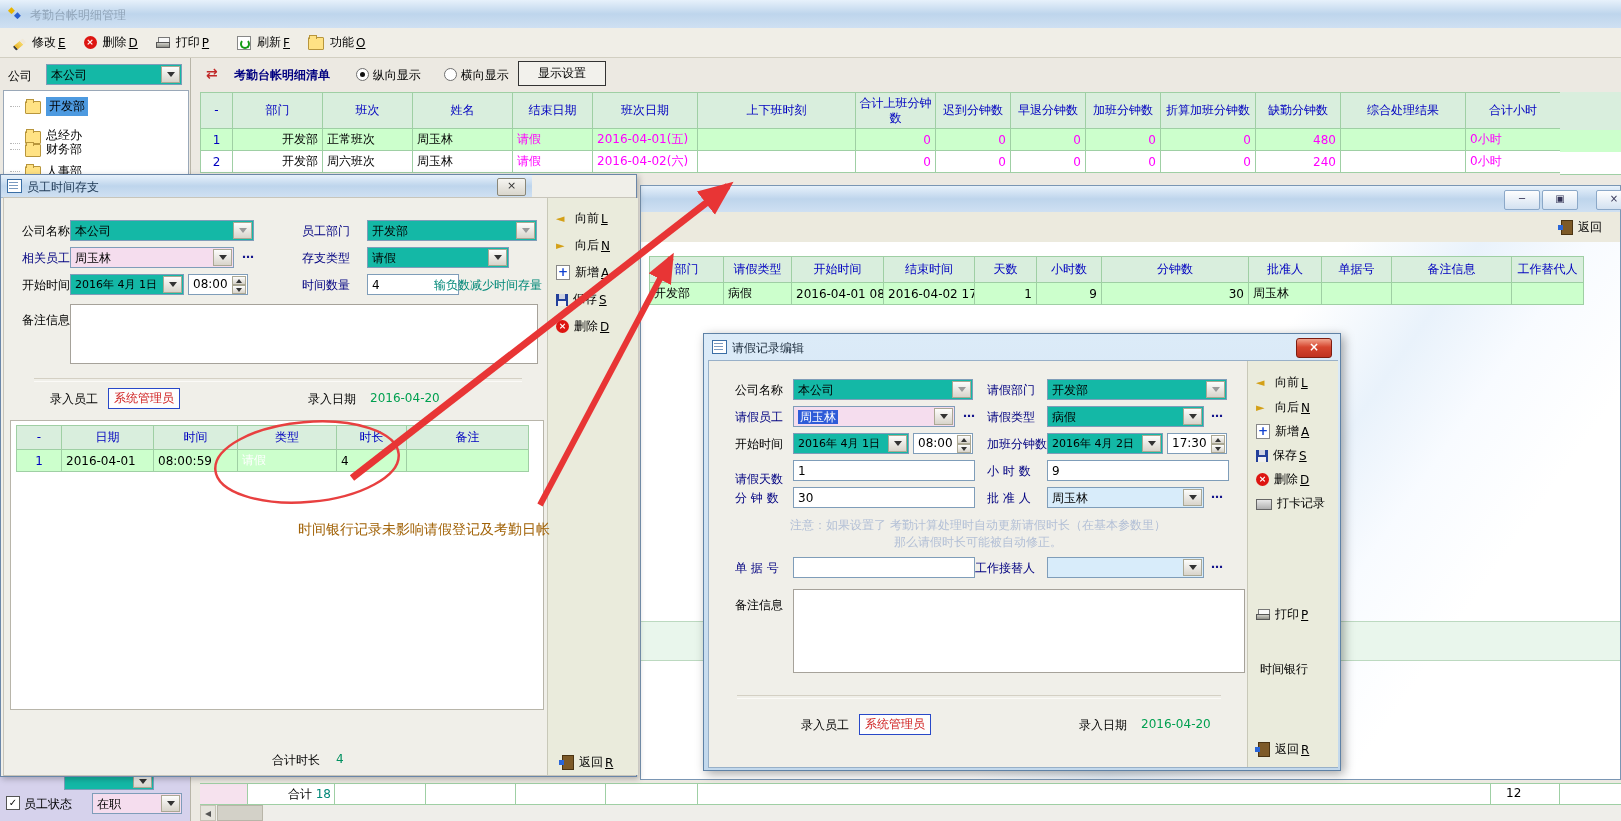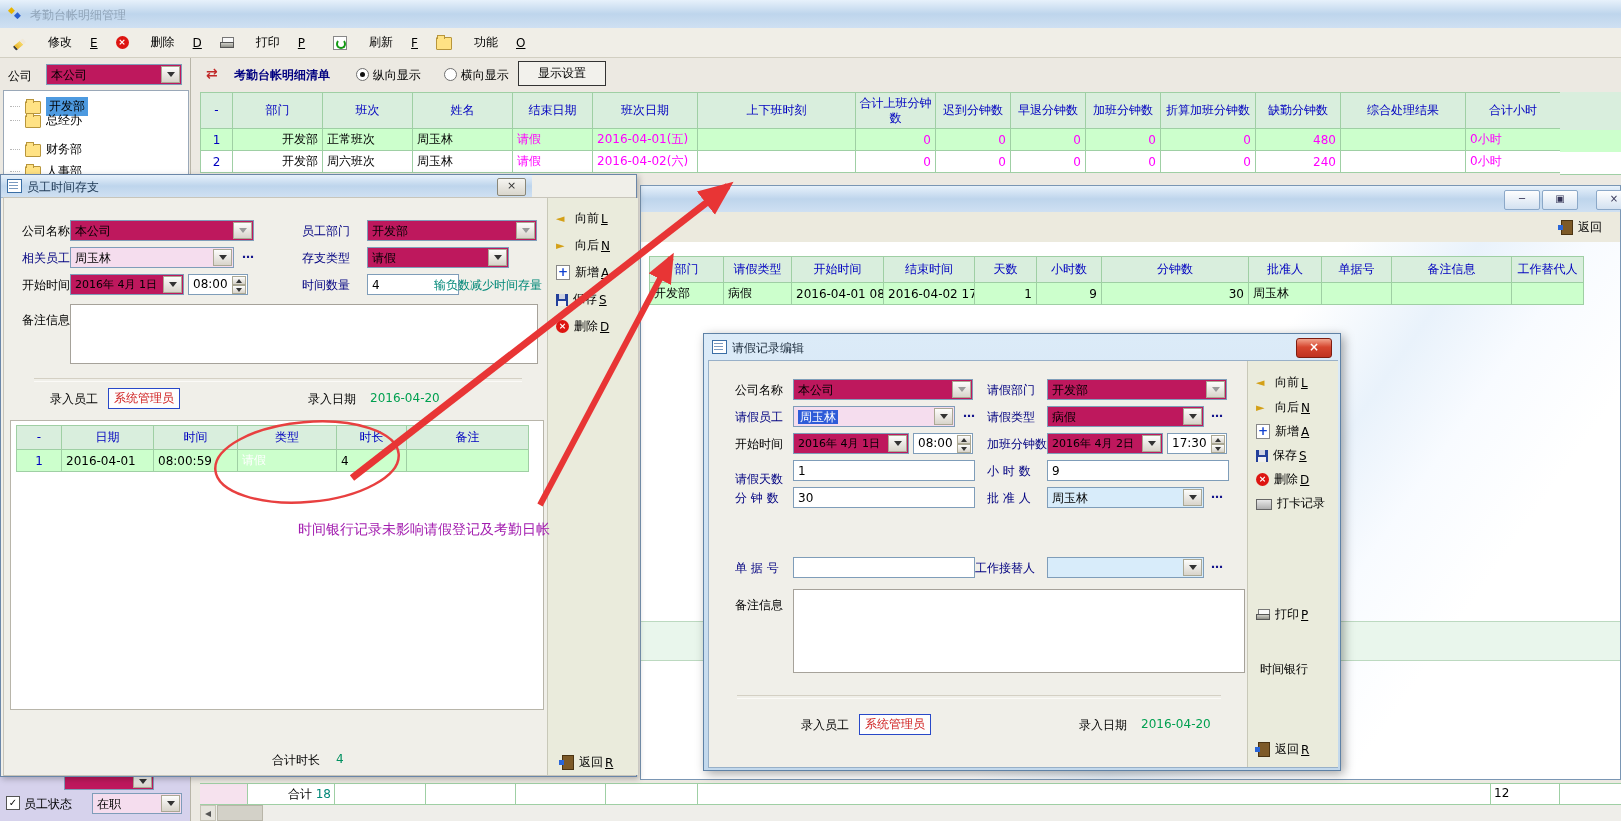--- a/index.html
+++ b/index.html
@@ -5,22 +5,22 @@
   html,body{margin:0;padding:0;}
   body{font-family:"DejaVu Sans","Liberation Sans",sans-serif;font-size:12px;color:#000;}
   #screen{position:relative;width:1621px;height:821px;overflow:hidden;background:#ece9e2;}
   .abs{position:absolute;}
   .titlebar{background:linear-gradient(#e7f1fb,#bed5ec 50%,#cfe0f2);border-bottom:1px solid #9db9d6;}
   .navy{color:#000080;}
   .mag{color:#ff00ff;}
   .blue{color:#0000c0;}
   .teal{color:#008878;}
   .grn{color:#00a050;}
-  .red{color:#a21caf;}
-  .combo{position:absolute;height:21px;background:#be185d;border:1px solid #7f9db9;box-sizing:border-box;}
+  .red{color:#a16207;}
+  .combo{position:absolute;height:21px;background:#14b8a6;border:1px solid #7f9db9;box-sizing:border-box;}
   .combo .cv{position:absolute;left:4px;top:2px;right:20px;overflow:hidden;white-space:nowrap;}
   .combo .db{position:absolute;right:1px;top:1px;bottom:1px;width:17px;background:linear-gradient(#fdfdfc,#d8d4cb);border:1px solid #aba894;display:flex;align-items:center;justify-content:center;}
   .combo .db i{width:0;height:0;border-left:4px solid transparent;border-right:4px solid transparent;border-top:5px solid #333;}
   .combo.dis .db i{border-top-color:#9a9a9a;}
   .combo.pink{background:#f5ddee;}
   .combo.lblue{background:#d8ecfa;}
   .txt{position:absolute;height:21px;background:#fff;border:1px solid #7f9db9;box-sizing:border-box;padding:2px 4px;}
   .spin{position:absolute;height:21px;background:#fff;border:1px solid #7f9db9;box-sizing:border-box;}
   .spin .cv{position:absolute;left:4px;top:2px;}
   .spin .ub,.spin .dn{position:absolute;right:1px;width:14px;height:9px;background:linear-gradient(#fdfdfc,#d8d4cb);border:1px solid #aba894;box-sizing:border-box;display:flex;align-items:center;justify-content:center;}
@@ -29,21 +29,21 @@
   .spin .dn i{width:0;height:0;border-left:3px solid transparent;border-right:3px solid transparent;border-top:4px solid #333;}
   .dots{position:absolute;font-weight:bold;color:#14148c;letter-spacing:1px;cursor:pointer;}
   table.grid{border-collapse:collapse;table-layout:fixed;}
   table.grid th{background:#d9eedd;color:#0000c0;font-weight:normal;border:1px solid #9fcfa4;padding:1px 2px;line-height:15px;}
   table.grid td{border:1px solid #9fcfa4;padding:1px 4px;overflow:hidden;white-space:nowrap;}
   th.pink{background:#f6e2ee;color:#c03050;}
   tr.mint td{background:#ccffcc;}
   tr.white td{background:#ffffff;}
   td.sel{background:#4767e2;}
   td.ctr{text-align:center;} td.rt{text-align:right;}
-  .tbtn{display:flex;align-items:center;gap:22px;padding:3px 9px;cursor:pointer;}
+  .tbtn{display:flex;align-items:center;gap:6px;padding:3px 9px;cursor:pointer;}
   .tbtn u{margin-left:-4px;}
   .navbtn{position:absolute;display:flex;align-items:center;gap:5px;cursor:pointer;white-space:nowrap;}
   .navbtn u{margin-left:-3px;}
   .ic{display:inline-block;position:relative;width:14px;height:13px;flex:0 0 auto;}
   .ic-pencil{background:linear-gradient(90deg,#404040 15%,#e8b830 15%,#f6d86a 70%,#f0e8d8 70%);width:13px;height:5px;transform:rotate(-40deg);border-radius:1px;margin-top:4px;}
   .ic-delc{background:#dd1511;border-radius:50%;width:13px;height:13px;color:#fff;font-size:9px;font-weight:bold;text-align:center;line-height:13px;}
   .ic-print{width:14px;height:12px;}
   .ic-print:before{content:"";position:absolute;left:2px;top:0;width:10px;height:5px;background:#f8f8f8;border:1px solid #777;}
   .ic-print:after{content:"";position:absolute;left:0;top:5px;width:14px;height:6px;background:linear-gradient(#cfcfc8,#8f8f88);border:1px solid #555;box-sizing:border-box;}
   .ic-refresh{width:12px;height:12px;border:1px solid #888;background:#fff;}
@@ -116,21 +116,21 @@
           <span class="db">
             <i></i>
           </span>
       </div>
       <div class="abs" style="left:3px;top:32px;width:184px;height:680px;background:#fff;border:1px solid #9aa8b8;">
         <div class="abs" style="left:6px;top:6px;display:flex;align-items:center;gap:5px;">
           <span style="width:10px;border-top:1px dotted #b8b8b8;"></span>
           <span class="ic ic-folder"></span>
           <span style="background:#4d9ae0;padding:1px 3px;">开发部</span>
         </div>
-        <div class="abs" style="left:6px;top:21px;display:flex;align-items:center;gap:5px;">
+        <div class="abs" style="left:6px;top:36px;display:flex;align-items:flex-end;gap:5px;">
           <span style="width:10px;border-top:1px dotted #b8b8b8;"></span>
           <span class="ic ic-folder"></span>
           <span>总经办</span>
         </div>
         <div class="abs" style="left:6px;top:50px;display:flex;align-items:center;gap:5px;">
           <span style="width:10px;border-top:1px dotted #b8b8b8;"></span>
           <span class="ic ic-folder"></span>
           <span>财务部</span>
         </div>
         <div class="abs" style="left:6px;top:72px;display:flex;align-items:center;gap:5px;">
@@ -248,21 +248,21 @@
     <div class="abs" style="left:200px;top:783px;width:1421px;height:20px;background:#fff;border-top:1px solid #9fcfa4;border-bottom:1px solid #9fcfa4;">
       <div class="abs" style="left:0;top:0;width:47px;height:20px;background:#f6e2ee;border-right:1px solid #9fcfa4;"></div>
       <div class="abs" style="left:47px;top:0;width:88px;height:20px;border-right:1px solid #9fcfa4;text-align:right;padding:2px 3px 0 0;box-sizing:border-box;">
         <span>合计</span> <span class="teal">18</span>
       </div>
       <div class="abs" style="left:135px;top:0;width:90px;height:20px;border-right:1px solid #9fcfa4;"></div>
       <div class="abs" style="left:225px;top:0;width:90px;height:20px;border-right:1px solid #9fcfa4;"></div>
       <div class="abs" style="left:315px;top:0;width:90px;height:20px;border-right:1px solid #9fcfa4;"></div>
       <div class="abs" style="left:405px;top:0;width:92px;height:20px;border-right:1px solid #9fcfa4;"></div>
       <div class="abs" style="left:497px;top:0;width:793px;height:20px;border-right:1px solid #9fcfa4;"></div>
-      <div class="abs" style="left:1290px;top:0;width:70px;height:24px;border-right:1px solid #9fcfa4;padding:2px 0 0 4px;box-sizing:border-box;">12</div>
+      <div class="abs" style="left:1290px;top:0;width:70px;height:24px;border-right:1px solid #9fcfa4;padding:2px 0 0 16px;box-sizing:border-box;">12</div>
     </div>
 
     <div class="abs" style="left:200px;top:805px;width:1421px;height:16px;background:#efeeea;">
       <div class="abs" style="left:0;top:0;width:16px;height:16px;background:#e6e4dd;border:1px solid #c6c3b6;box-sizing:border-box;text-align:center;line-height:14px;color:#555;">◂</div>
       <div class="abs" style="left:17px;top:0;width:46px;height:16px;background:#d3d1c8;border:1px solid #b8b5a8;box-sizing:border-box;"></div>
     </div>
   </div>
 
   <div class="abs" style="left:640px;top:185px;width:981px;height:595px;border:1px solid #7a96b4;background:#fff;z-index:10;box-sizing:border-box;">
     <div class="titlebar abs" style="left:0;top:0;width:979px;height:26px;">
@@ -600,20 +600,24 @@
       <input class="txt" style="left: 84px; top: 126px; width: 182px; font-family: inherit; font-size: 12px;" value="30">
       <span class="fieldlbl navy" style="left:278px;top:129px;">批 准 人</span>
       <div class="combo lblue" style="left:338px;top:126px;width:157px;">
           <span class="cv">周玉林</span>
           <span class="db">
             <i></i>
           </span>
         </div>
       <span class="dots" style="left:502px;top:126px;">…</span>
 
+      <div class="abs" style="left:0;top:156px;width:538px;text-align:center;color:#b2bfd6;line-height:17px;">
+        <div>注意：如果设置了 考勤计算处理时自动更新请假时长（在基本参数里）</div>
+        <div>那么请假时长可能被自动修正。</div>
+      </div>
 
       <span class="fieldlbl navy" style="left:26px;top:199px;">单 据 号</span>
       <input class="txt" style="left: 84px; top: 196px; width: 182px; font-family: inherit; font-size: 12px;" value="">
       <span class="fieldlbl navy" style="left:266px;top:199px;">工作接替人</span>
       <div class="combo lblue" style="left:338px;top:196px;width:157px;">
           <span class="cv"></span>
           <span class="db">
             <i></i>
           </span>
         </div>

